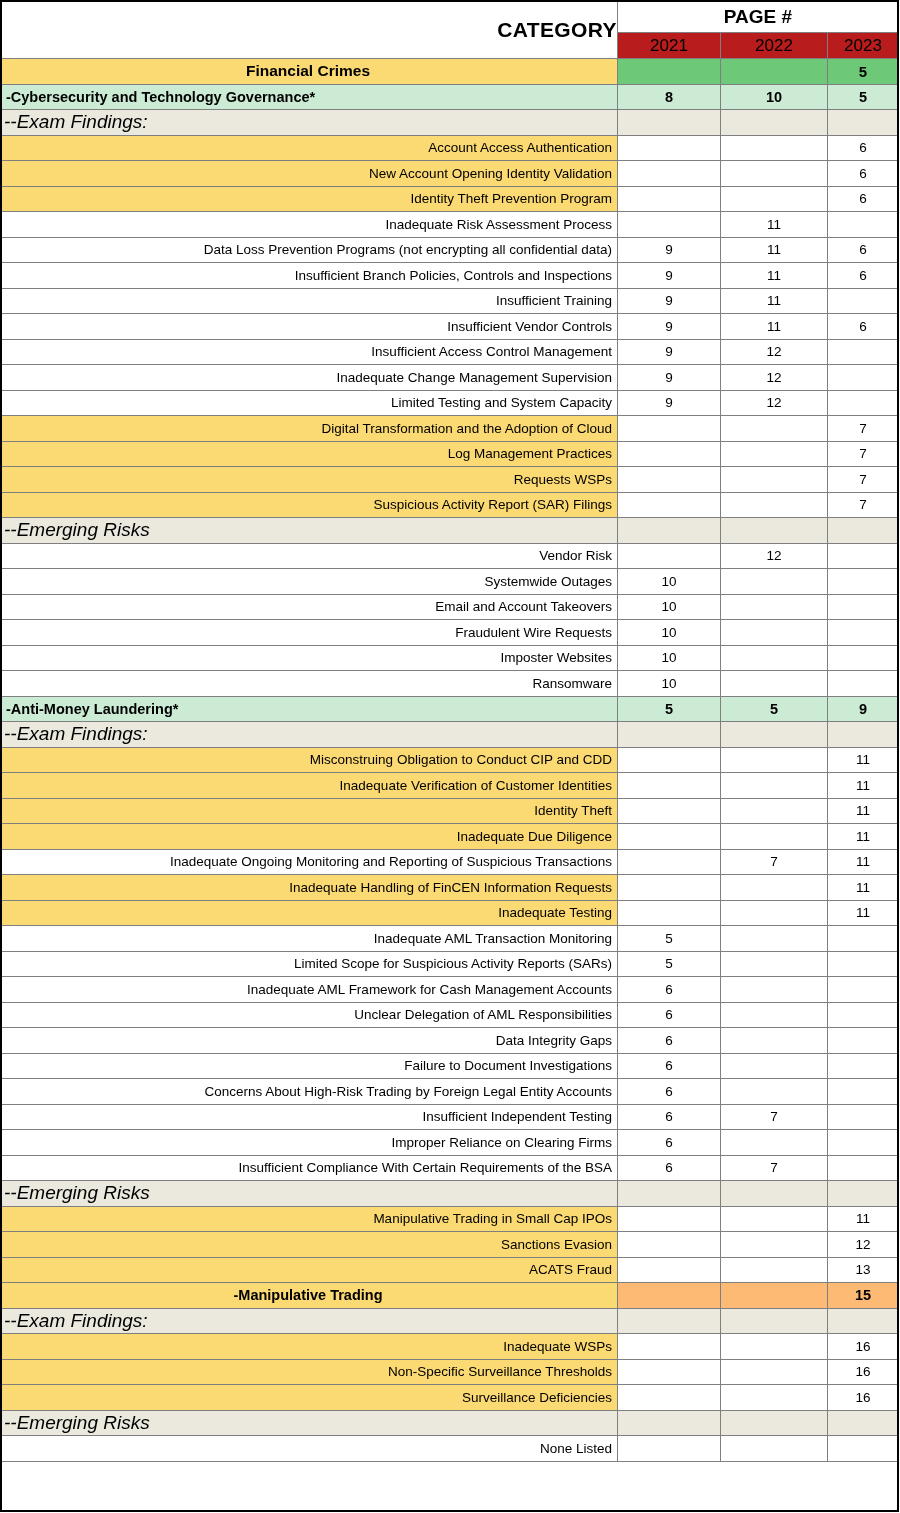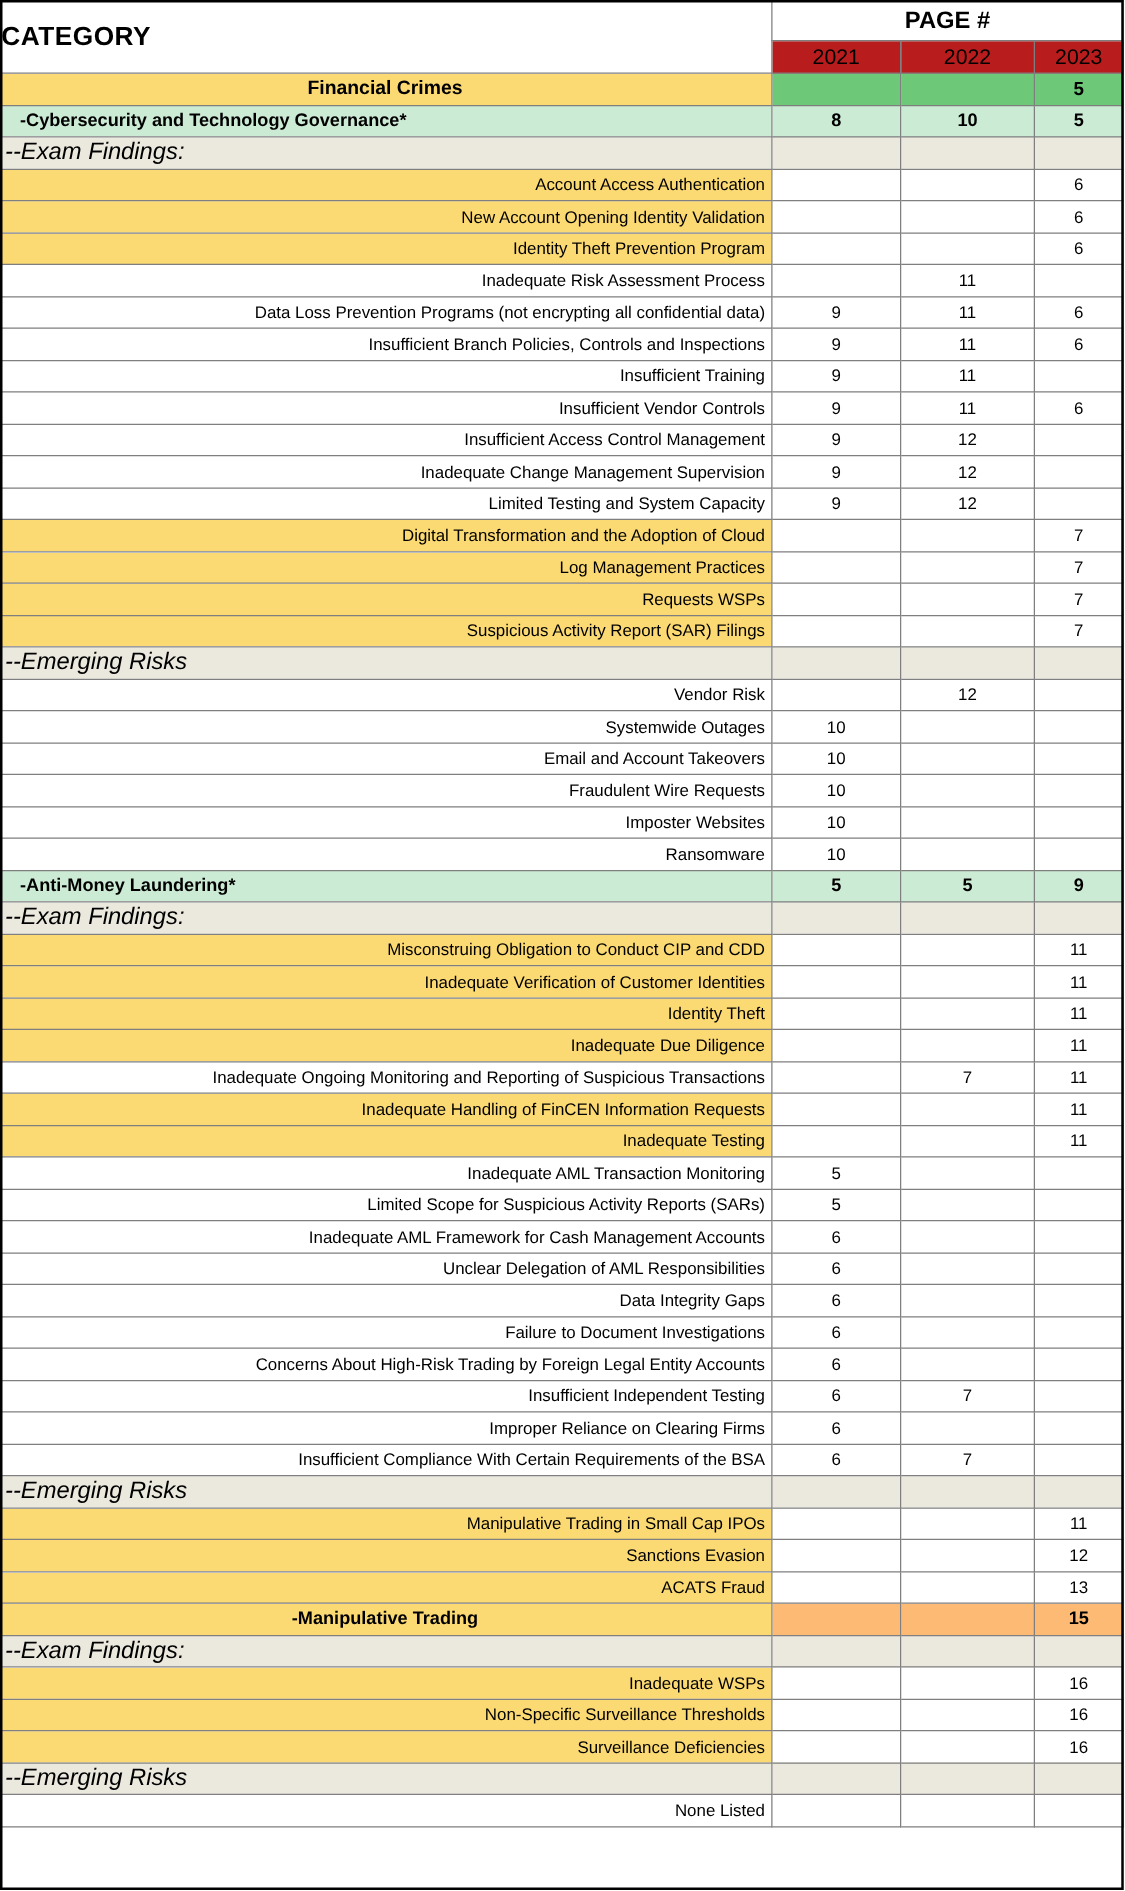--- a/index.html
+++ b/index.html
@@ -30,21 +30,21 @@
     padding:0;
     margin:0;
     font-weight:normal;
     vertical-align:middle;
     box-sizing:border-box;
   }
 
   
   .hd-cat{
     height:32px;
-    text-align:left;
+    text-align:right;
     font-size:21px;
     font-weight:bold;
     color:#000;
     background:#fff;
     letter-spacing:.4px;
   }
   .hd-page{
     height:32px;
     text-align:center;
     font-size:19px;
@@ -85,21 +85,21 @@
     background:#FBD973;
   }
   .t-maincat td.num{
     background:#6DC878;
     font-weight:bold;
     font-size:15px;
   }
 
   .t-subcat td.lbl{
     text-align:left;
-    padding-left:15px;
+    padding-left:5px;
     font-weight:bold;
     font-size:14.5px;
     background:#CCEBD4;
   }
   .t-subcat td.num{
     background:#CCEBD4;
     font-weight:bold;
     font-size:14.5px;
   }
 

